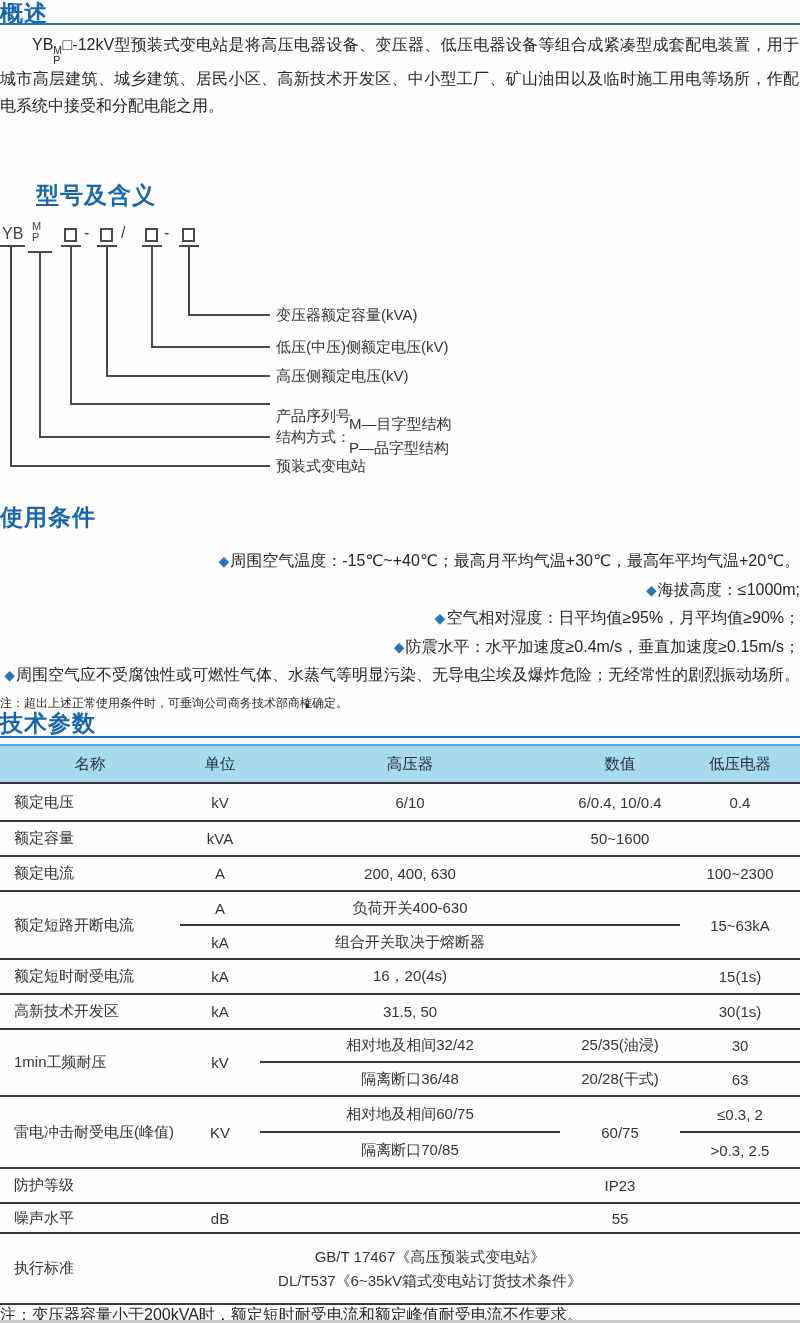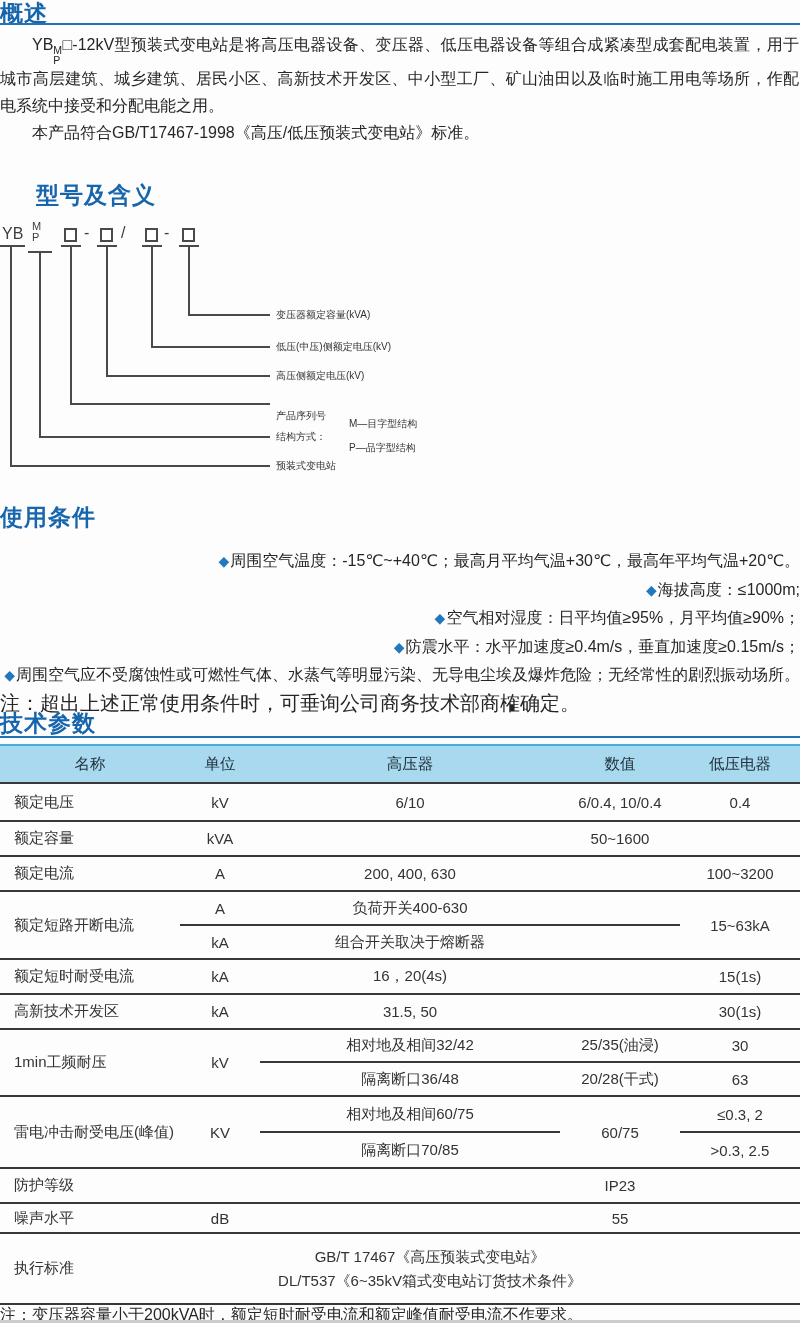--- a/index.html
+++ b/index.html
@@ -26,28 +26,28 @@
   }
 
   
   #diagram { position:absolute; left:0; top:218px; width:800px; height:268px; }
   .fml { position:absolute; font-size:16px; color:#3d3d3d; white-space:nowrap; }
   .fml-mp { display:inline-flex; flex-direction:column; font-size:11px; line-height:11px; color:#3d3d3d; }
   .code-box { position:absolute; width:13px; height:14px; border:2px solid #4a4a4a; background:#fff; }
   .useg { position:absolute; height:2px; background:#4a4a4a; }
   .vline { position:absolute; width:2px; background:#4a4a4a; }
   .hline { position:absolute; height:2px; background:#4a4a4a; }
-  .dlabel { position:absolute; left:276px; font-size:10px; line-height:20px; color:#333; white-space:nowrap; }
+  .dlabel { position:absolute; left:276px; font-size:15px; line-height:20px; color:#333; white-space:nowrap; }
 
   
   #conditions { position:absolute; left:0; top:502px; width:800px; }
   .cond-list { margin-top:14px; }
   .cond-item { font-size:16px; line-height:27.5px; color:#262626; white-space:nowrap;text-align:right; }
   .diamond { color:#2277bd; font-size:14px; margin-right:1px; }
-  .cond-note { font-size:20px; line-height:27.5px; color:#262626; }
+  .cond-note { font-size:12px; line-height:27.5px; color:#262626; }
 
   
   #specs-table {
     position:absolute; left:0; top:744px; width:800px;
     border-collapse:collapse; table-layout:fixed; font-size:15px; color:#333;
   }
   #specs-table th {
     background:#a9d9ef; height:38px; font-weight:normal; font-size:15.5px;
     color:#21323c; border-top:2px solid #49aede;
   }
@@ -63,21 +63,20 @@
 
 <div id="page">
 
   <h2 class="sec-title" style="top:-2px;">概述</h2>
   <div class="rule" style="top:23px;"></div>
 
   <p class="para" style="top:31px;"><span>YB</span><span class="mp-stack">
         <span>M</span>
         <span>P</span>
       </span><span>□-12kV型预装式变电站是将高压电器设备、变压器、低压电器设备等组合成紧凑型成套配电装置，用于城市高层建筑、城乡建筑、居民小区、高新技术开发区、中小型工厂、矿山油田以及临时施工用电等场所，作配电系统中接受和分配电能之用。</span></p>
-  <p class="para" style="top:119px;">本产品符合GB/T17467-1998《高压/低压预装式变电站》标准。</p>
 
   <h2 class="sec-title" style="top:180px;padding-left:36px;">型号及含义</h2>
 
   <div id="diagram">
 
     <span class="fml" style="left:2px; top:7px;">YB</span>
     <span class="fml-mp" style="position:absolute; left:32px; top:3px;">
         <span>M</span>
         <span>P</span>
       </span>
@@ -165,21 +164,21 @@
         <td class="bb">kVA</td>
         <td class="bb"></td>
         <td class="bb">50~1600</td>
         <td class="bb"></td>
       </tr>
       <tr style="height:35px;">
         <td class="name bb">额定电流</td>
         <td class="bb">A</td>
         <td class="bb">200, 400, 630</td>
         <td class="bb"></td>
-        <td class="bb">100~3200</td>
+        <td class="bb">100~2300</td>
       </tr>
       <tr style="height:34px;">
         <td class="name bb" rowspan="2">额定短路开断电流</td>
         <td class="bb">A</td>
         <td class="bb">负荷开关400-630</td>
         <td class="bb"></td>
         <td class="bb" rowspan="2">15~63kA</td>
       </tr>
       <tr style="height:34px;">
         <td class="bb">kA</td>

